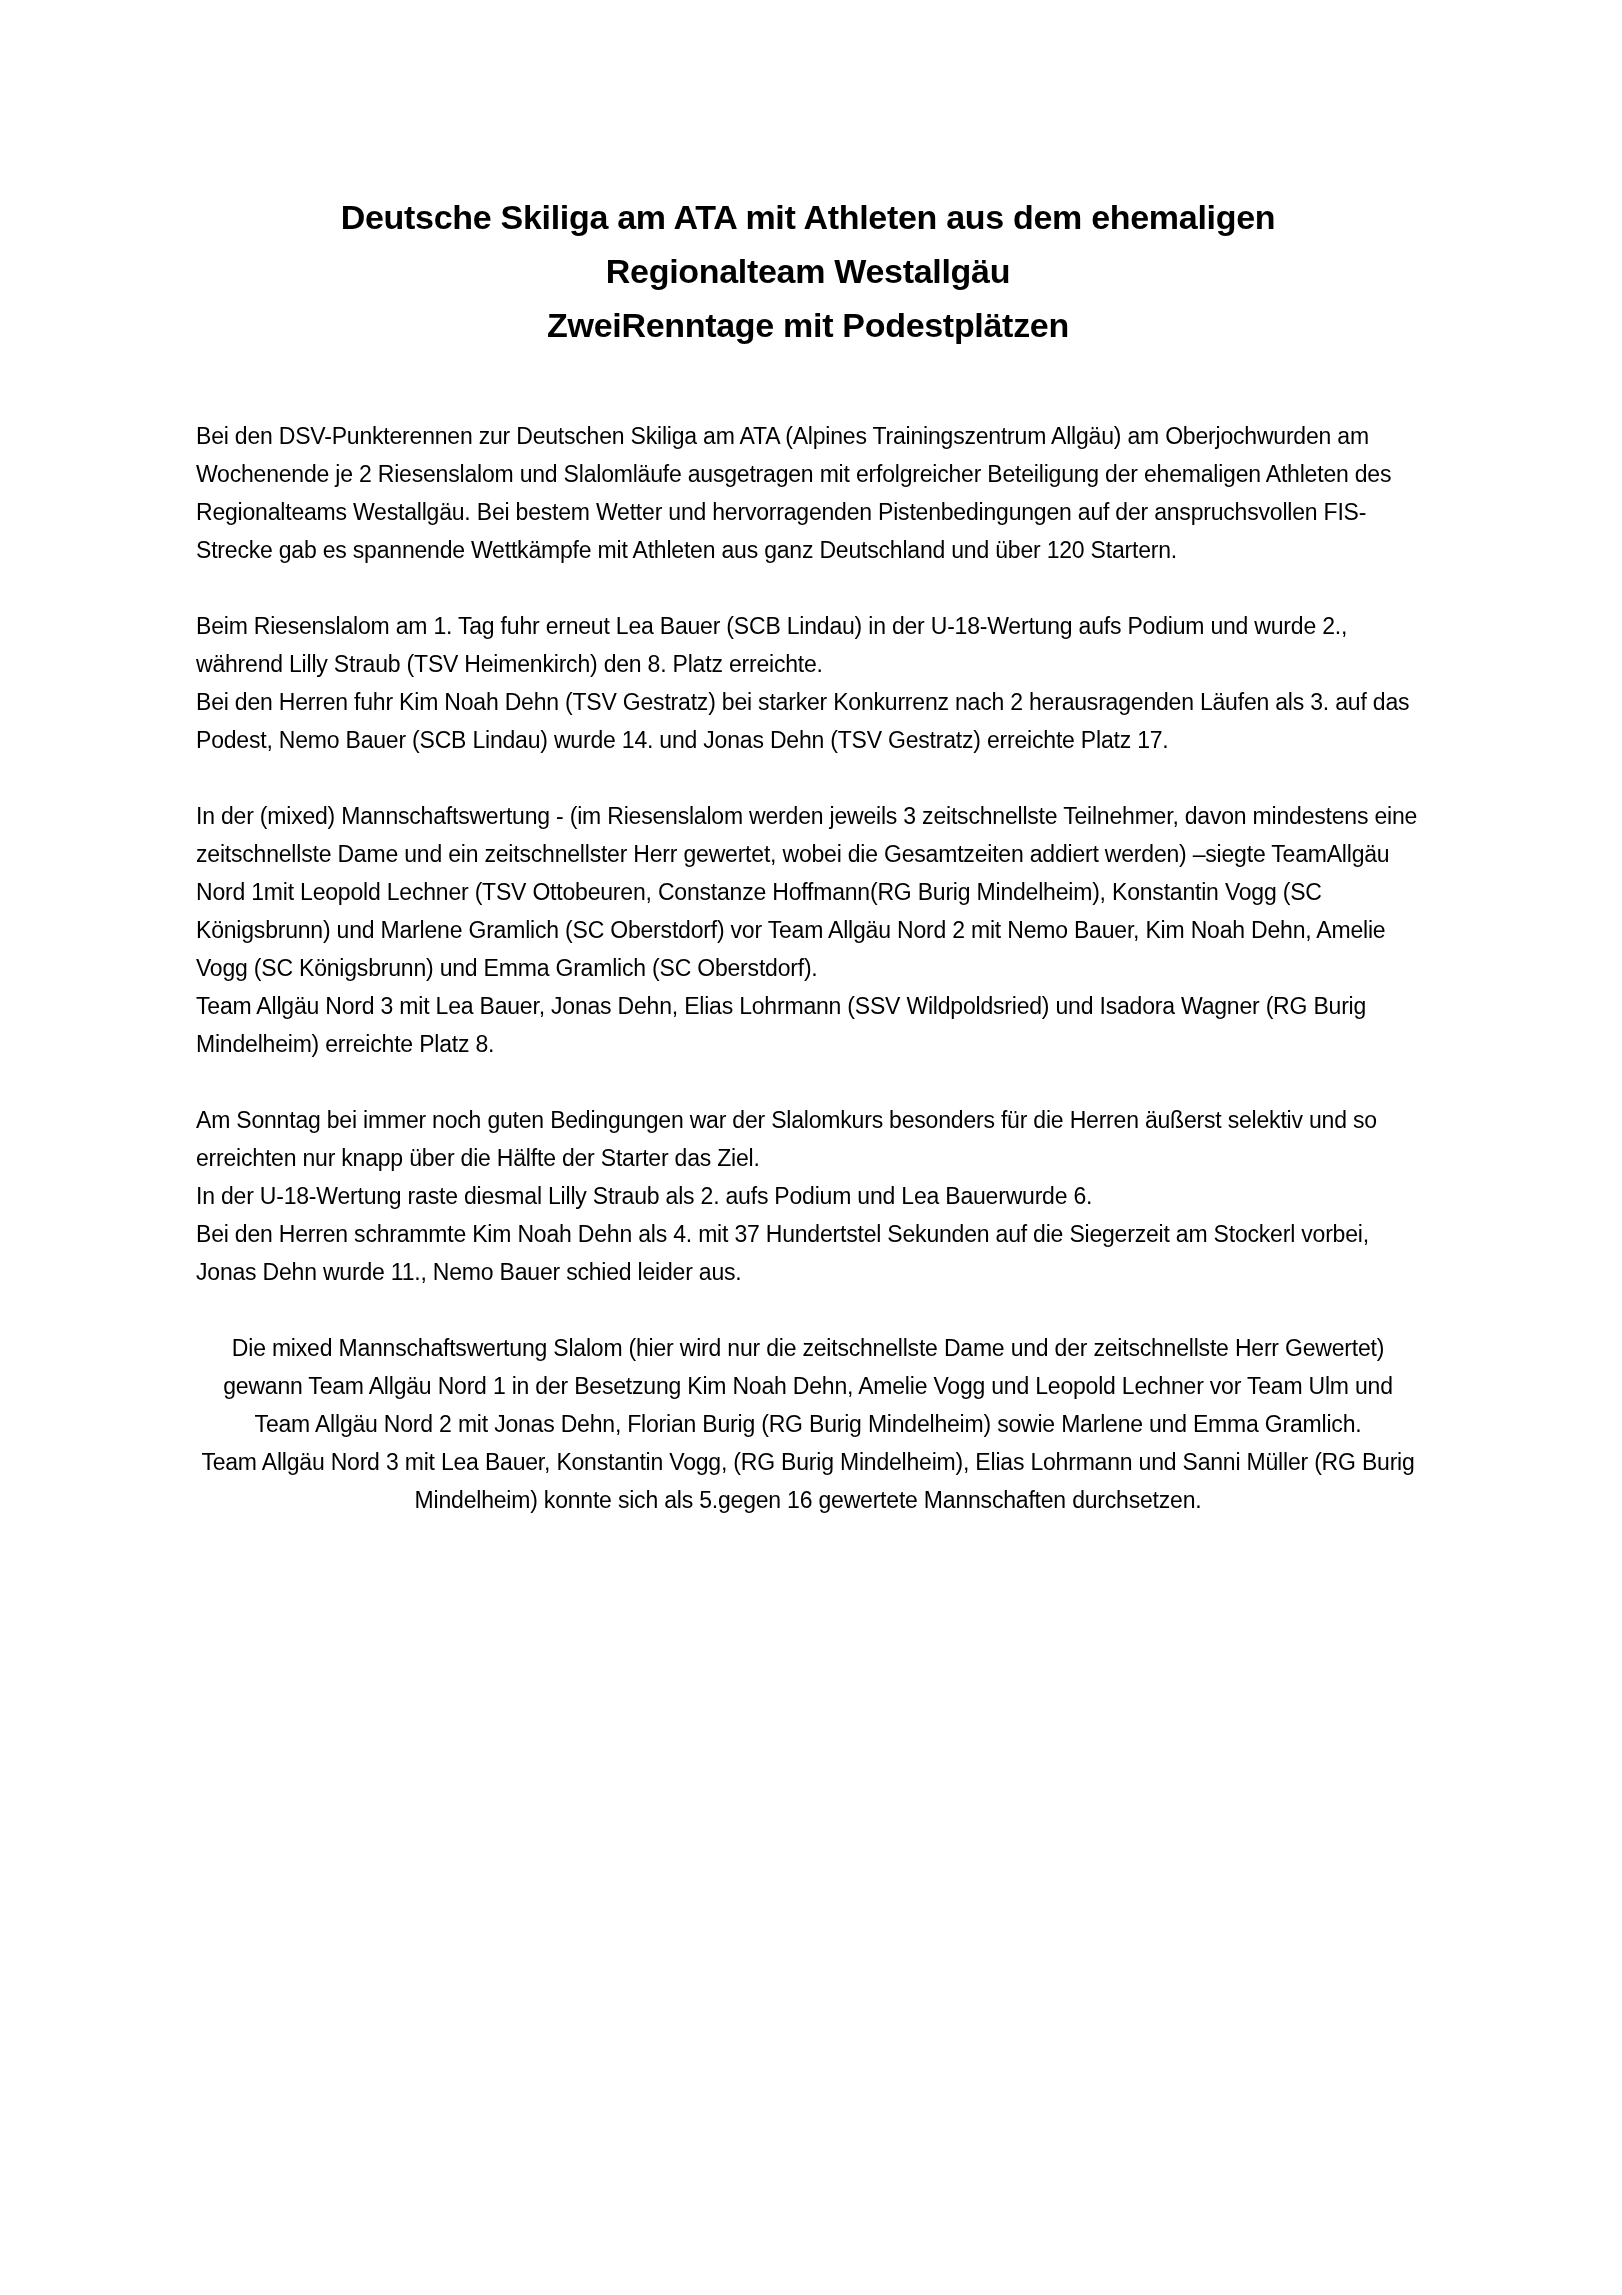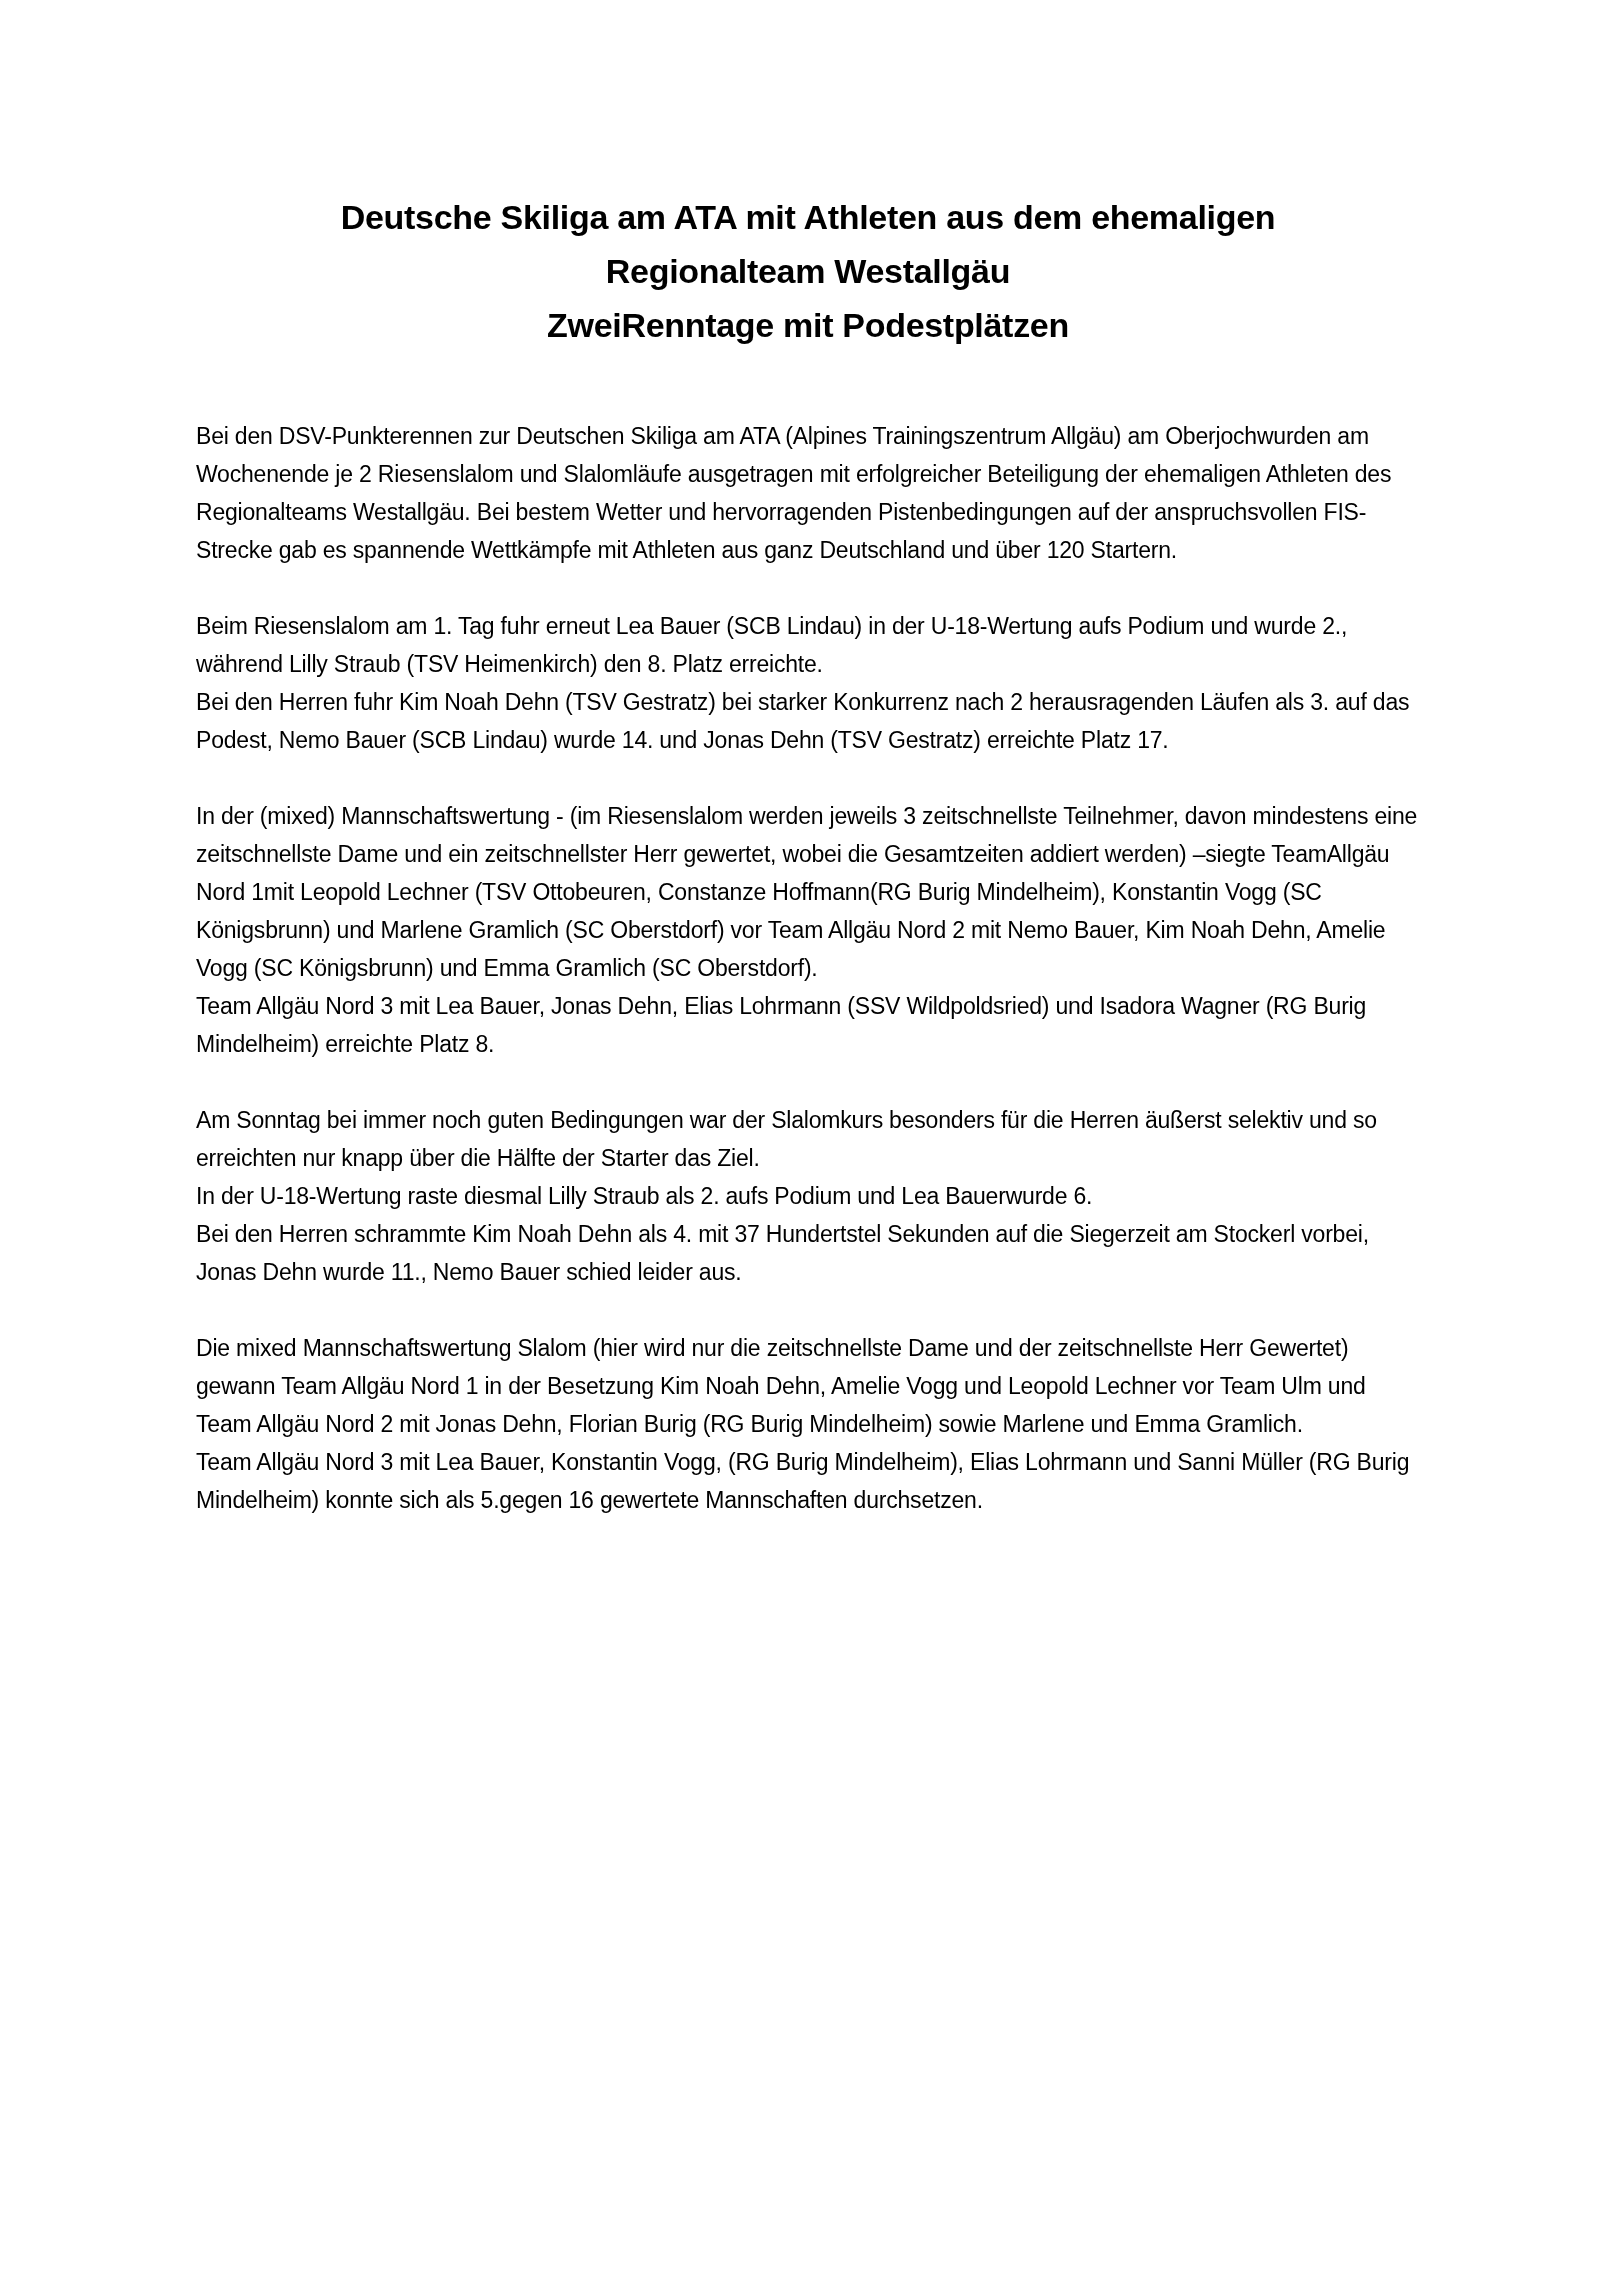--- a/index.html
+++ b/index.html
@@ -35,20 +35,21 @@
     margin: 0 0 38px 0;
     font-size: 23px;
     font-weight: 400;
     line-height: 38px;
     letter-spacing: -0.2px;
     white-space: pre-line;
     text-align: left;
   }
   .doc-body p:last-child {
     margin-bottom: 8px;
+    text-align: center;
   }
 </style>
 </head>
 <body>
 
 <div class="page">
   <div class="content">
     <h1 class="doc-title">Deutsche Skiliga am ATA mit Athleten aus dem ehemaligen
 Regionalteam Westallgäu
 ZweiRenntage mit Podestplätzen</h1>

